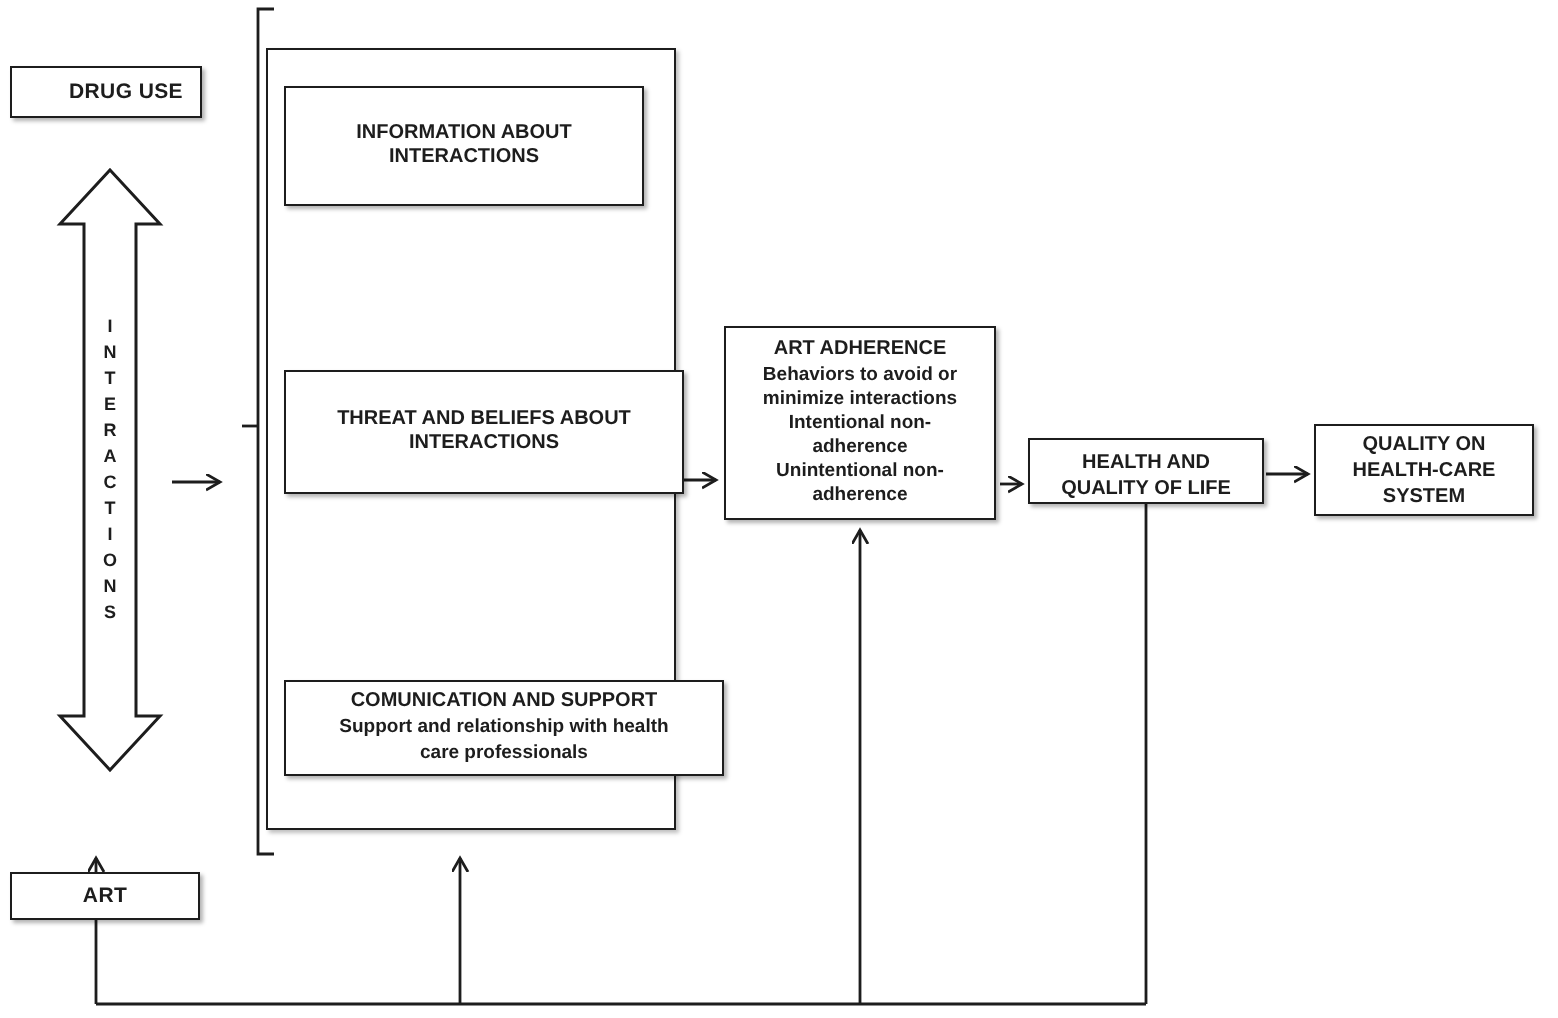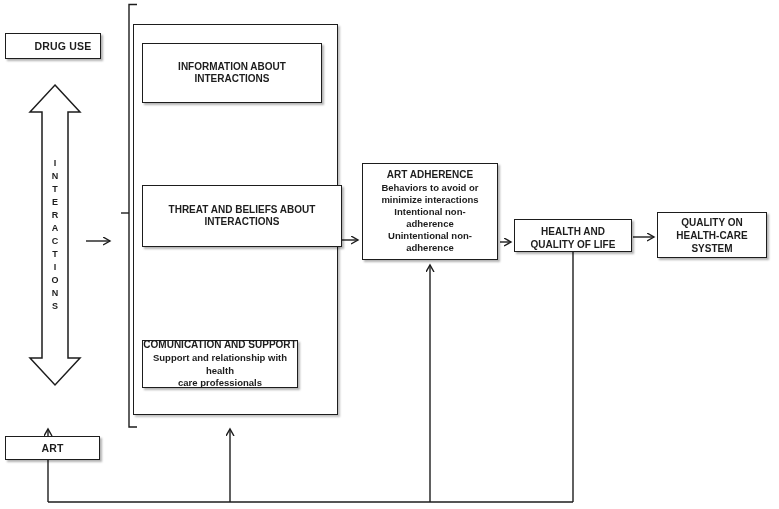--- a/index.html
+++ b/index.html
@@ -119,21 +119,21 @@
   <div class="node" style="left:142px;top:43px;width:180px;height:60px;">
     <span class="title">INFORMATION ABOUT
 INTERACTIONS</span>
   </div>
 
   <div class="node" style="left:142px;top:185px;width:200px;height:62px;gap:37px;">
     <span class="title">THREAT AND BELIEFS ABOUT
 INTERACTIONS</span>
   </div>
 
-  <div class="node" style="left:142px;top:340px;width:156px;height:48px;">
+  <div class="node" style="left:142px;top:340px;width:220px;height:48px;">
     <span class="title">COMUNICATION AND SUPPORT</span>
     <span class="body">Support and relationship with health
 care professionals</span>
   </div>
 
   <div class="node" style="left:362px;top:163px;width:136px;height:97px;">
     <span class="title">ART ADHERENCE</span>
     <span class="body" style="line-height:12px;">Behaviors to avoid or
 minimize interactions
 Intentional non-

